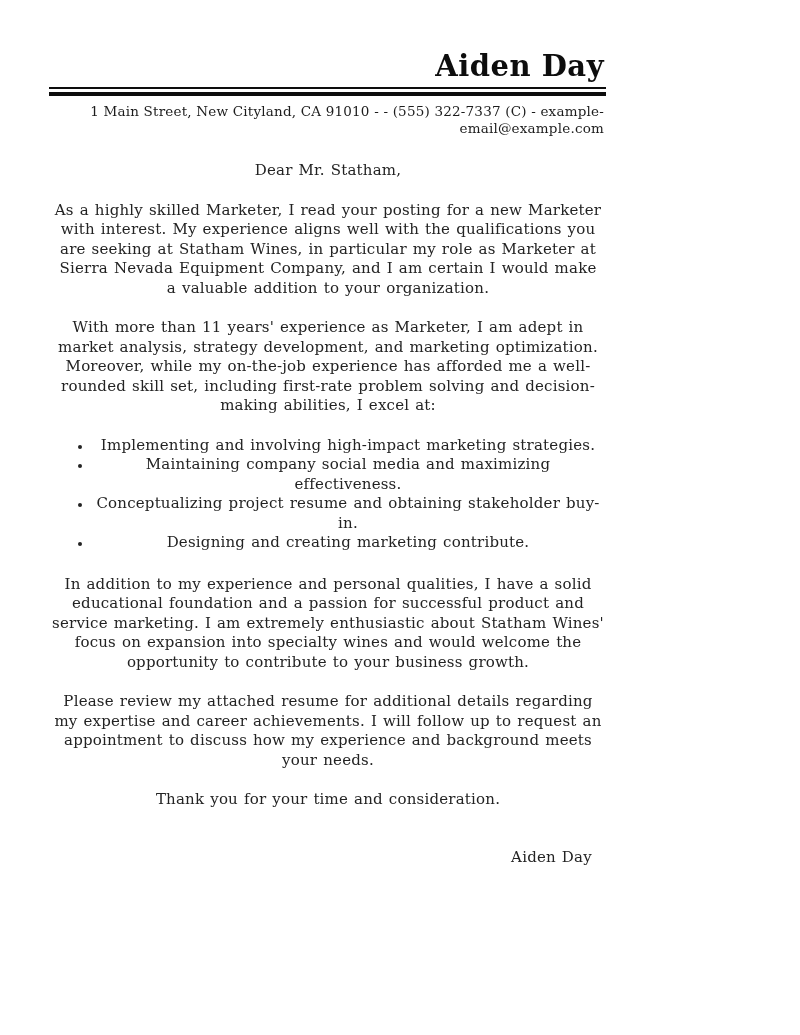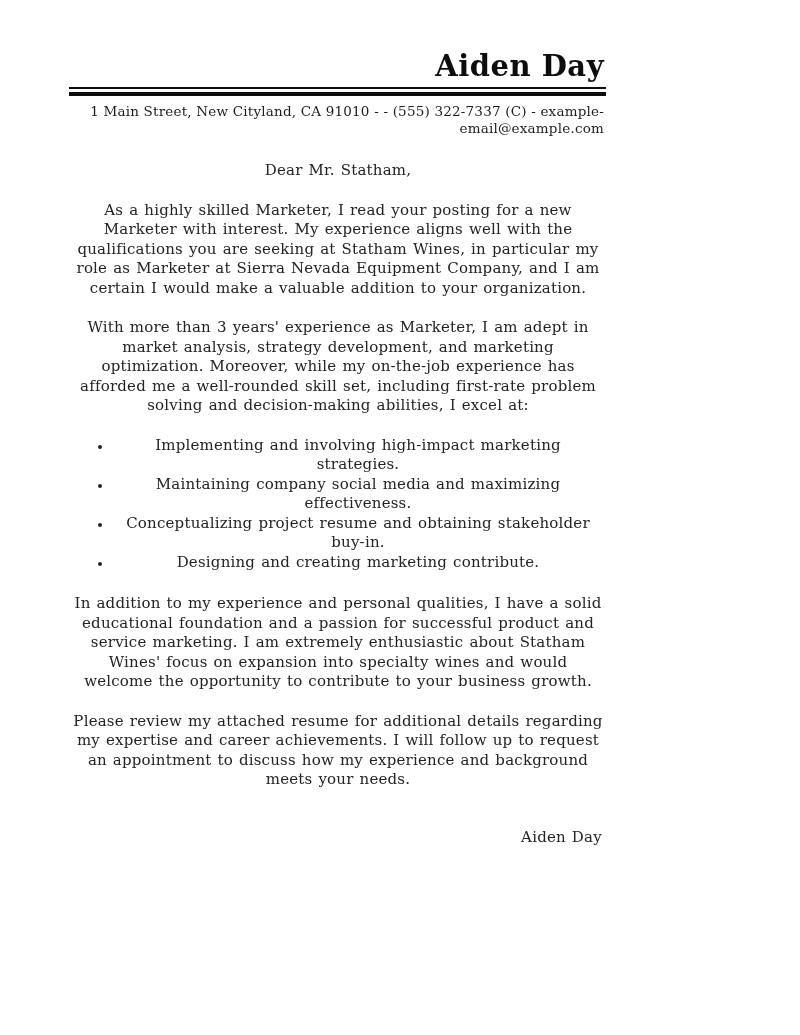--- a/index.html
+++ b/index.html
@@ -12,21 +12,21 @@
     height: 1035px;
     font-family: "DejaVu Serif", "Liberation Serif", serif;
     color: #232323;
     position: relative;
     overflow: hidden;
   }
   .page {
     box-sizing: border-box;
     width: 684px;
     height: 1035px;
-    padding: 50px 80px 0 72px;
+    padding: 50px 80px 0 52px;
   }
   
   .header {
     text-align: right;
   }
   .name-title {
     font-size: 29px;
     line-height: 32px;
     font-weight: 700;
     color: #0d0d0d;
@@ -111,33 +111,34 @@
 
     <div class="contact-line">1 Main Street, New Cityland, CA 91010 - - (555) 322-7337 (C) - example-email@example.com</div>
   </div>
 
   <div class="letter">
 
     <p class="salutation">Dear Mr. Statham,</p>
 
     <p class="para">As a highly skilled Marketer, I read your posting for a new Marketer with interest. My experience aligns well with the qualifications you are seeking at Statham Wines, in particular my role as Marketer at Sierra Nevada Equipment Company, and I am certain I would make a valuable addition to your organization.</p>
 
-    <p class="para">With more than 3 years' experience as Marketer, I am adept in market analysis, strategy development, and marketing optimization. Moreover, while my on-the-job experience has afforded me a well-rounded skill set, including first-rate problem solving and decision-making abilities, I excel at:</p>
+    <p class="para">With more than 11 years' experience as Marketer, I am adept in market analysis, strategy development, and marketing optimization. Moreover, while my on-the-job experience has afforded me a well-rounded skill set, including first-rate problem solving and decision-making abilities, I excel at:</p>
 
     <ul class="bullet-list">
       <li>Implementing and involving high-impact marketing strategies.</li>
       <li>Maintaining company social media and maximizing effectiveness.</li>
       <li>Conceptualizing project resume and obtaining stakeholder buy-in.</li>
       <li>Designing and creating marketing contribute.</li>
     </ul>
 
     <p class="para">In addition to my experience and personal qualities, I have a solid educational foundation and a passion for successful product and service marketing. I am extremely enthusiastic about Statham Wines' focus on expansion into specialty wines and would welcome the opportunity to contribute to your business growth.</p>
 
     <p class="para">Please review my attached resume for additional details regarding my expertise and career achievements. I will follow up to request an appointment to discuss how my experience and background meets your needs.</p>
 
+    <p class="para">Thank you for your time and consideration.</p>
 
     <div class="closing-block">
       <p class="signature">Aiden Day</p>
     </div>
 
   </div>
 
 </div>
 
 </body></html>

